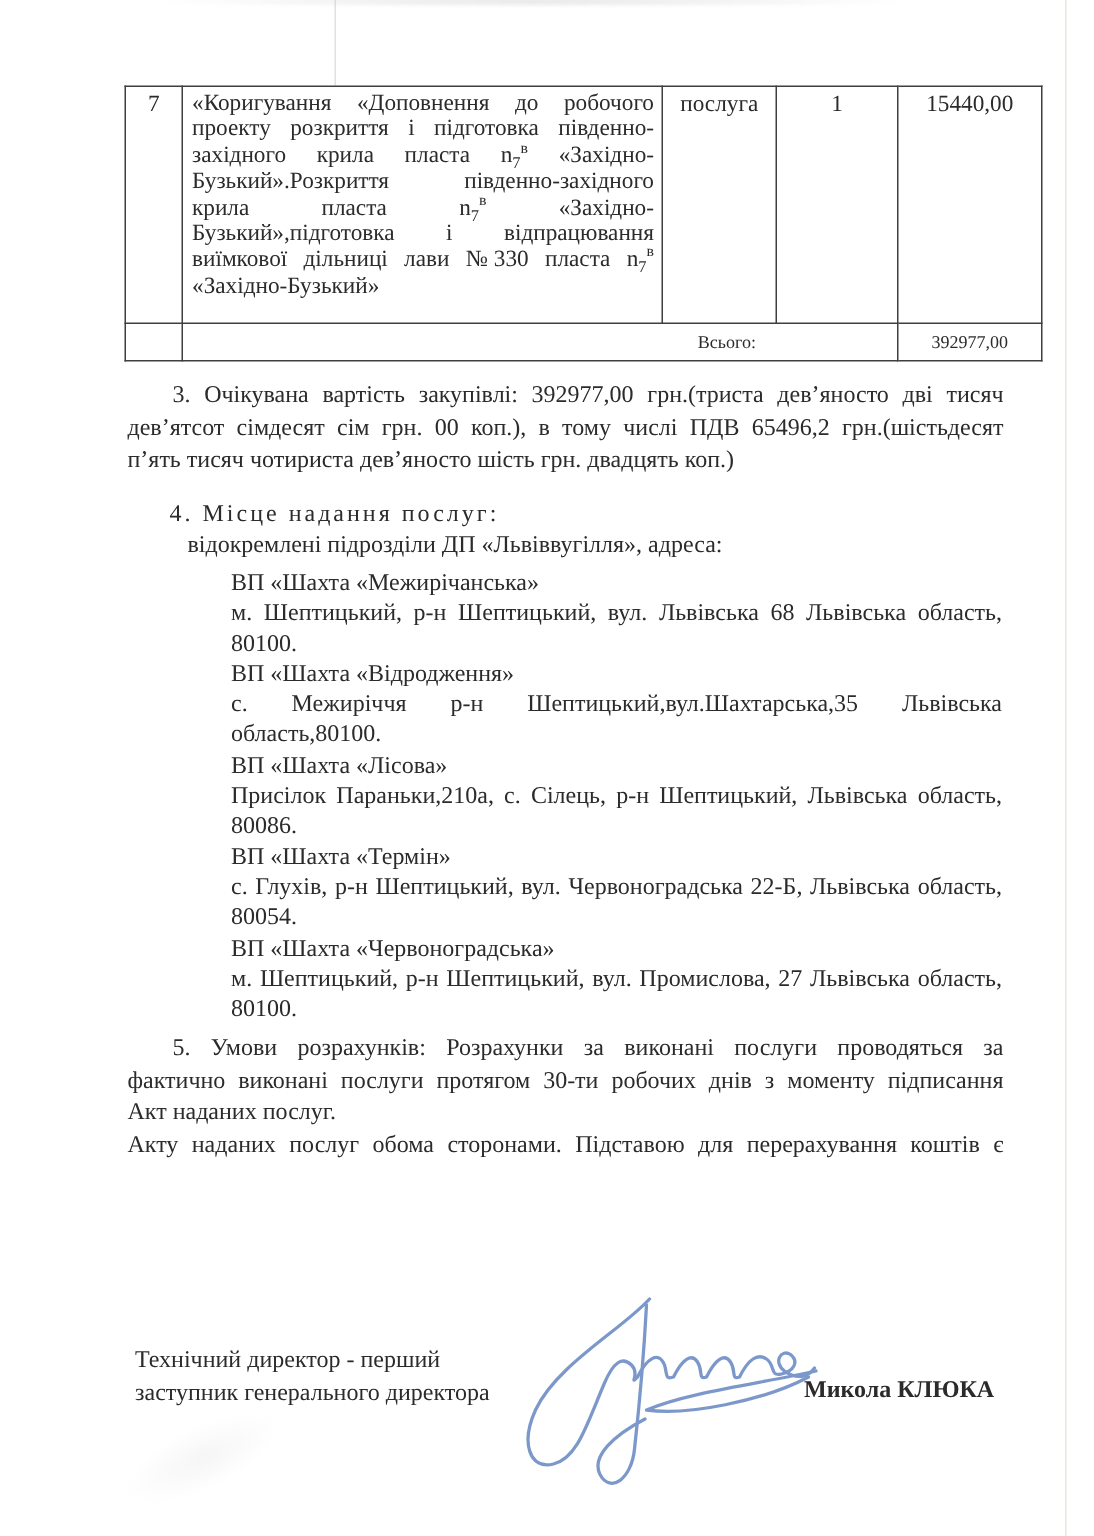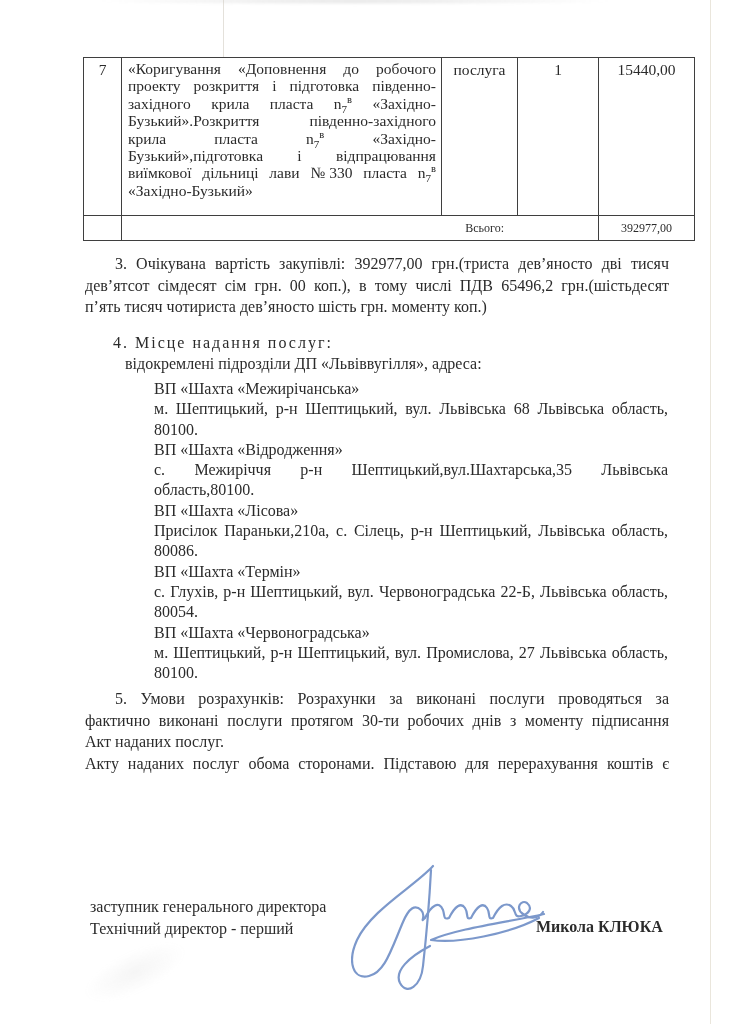--- a/index.html
+++ b/index.html
@@ -78,21 +78,21 @@
         <td class="c-num"></td>
         <td class="c-total-label" colspan="3">Всього:</td>
         <td class="c-total-value">392977,00</td>
       </tr>
     </tbody>
   </table>
 
   <div class="block" id="p3">
       <div class="tline jl ind">3. Очікувана вартість закупівлі: 392977,00 грн.(триста дев’яносто дві тисяч</div>
       <div class="tline jl">дев’ятсот сімдесят сім грн. 00 коп.), в тому числі ПДВ 65496,2 грн.(шістьдесят</div>
-      <div class="tline">п’ять тисяч чотириста дев’яносто шість грн. моменту коп.)</div>
+      <div class="tline">п’ять тисяч чотириста дев’яносто шість грн. двадцять коп.)</div>
     </div>
 
   <div class="block tline" id="p4h">4. Місце надання послуг:</div>
 
   <div class="block tline" id="p4s">відокремлені підрозділи ДП «Львіввугілля», адреса:</div>
 
   <div class="block" id="addr">
       <div class="tline">ВП «Шахта «Межирічанська»</div>
       <div class="tline jl">м. Шептицький, р-н Шептицький, вул. Львівська 68 Львівська область,</div>
       <div class="tline">80100.</div>
@@ -112,22 +112,22 @@
 
   <div class="block" id="p5">
       <div class="tline jl ind">5. Умови розрахунків: Розрахунки за виконані послуги проводяться за</div>
       <div class="tline jl">фактично виконані послуги протягом 30-ти робочих днів з моменту підписання</div>
       <div class="tline">Акт наданих послуг.</div>
       <div class="tline jl">Акту наданих послуг обома сторонами. Підставою для перерахування коштів є</div>
     </div>
 
 
   <div class="block" id="sig-titles">
+    <div class="tline">Технічний директор - перший</div>
     <div class="tline">заступник генерального директора</div>
-    <div class="tline">Технічний директор - перший</div>
   </div>
 
   <svg id="sig-svg" viewBox="0 0 215 142">
     <g fill="none" stroke-width="2.2" stroke-linecap="round" stroke-linejoin="round" opacity="0.92">
       <path d="M100,10 C82,30 38,54 24,84 C14,106 20,124 36,120 C52,116 58,94 70,66
                C76,52 82,48 88,54 C94,60 86,68 92,62
                C98,50 106,44 110,54 C112,60 110,64 116,62 C122,50 128,46 132,52 C136,58 132,64 138,62
                C144,50 150,46 154,52 C158,58 154,64 160,62 C166,50 172,46 178,50
                C184,54 180,62 188,60 C196,58 200,52 194,47 C188,43 182,52 190,58 C198,64 206,62 210,56" stroke="#7190c7"></path>
       <path d="M206,62 C176,78 124,88 98,84 C126,72 176,66 211,58" stroke="#7190c7"></path>

